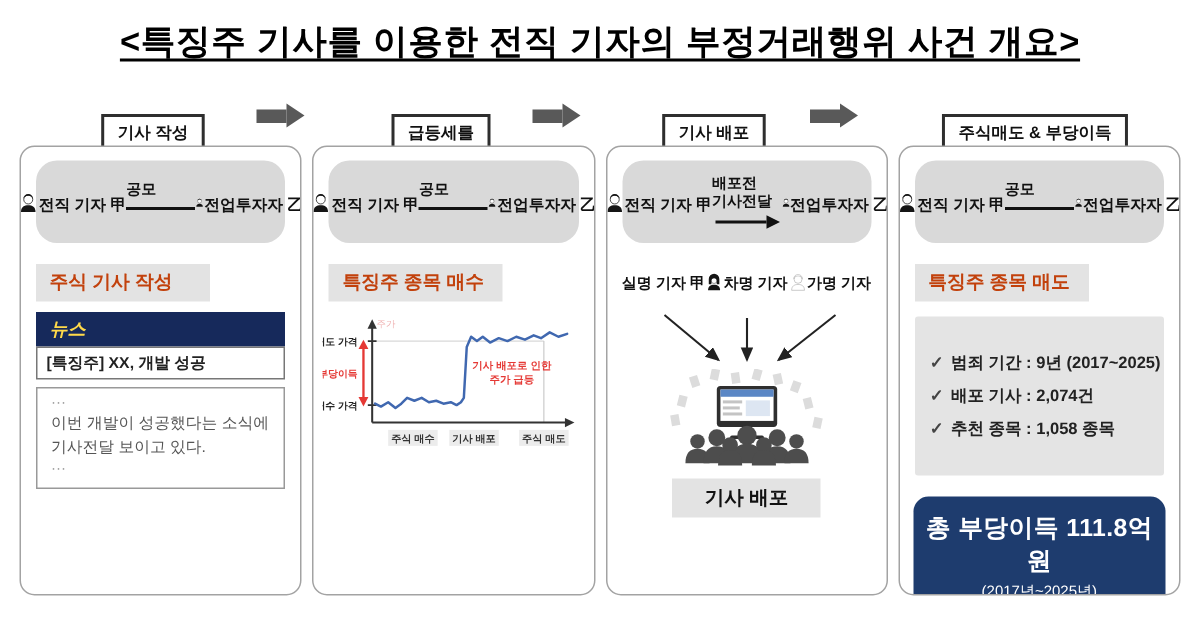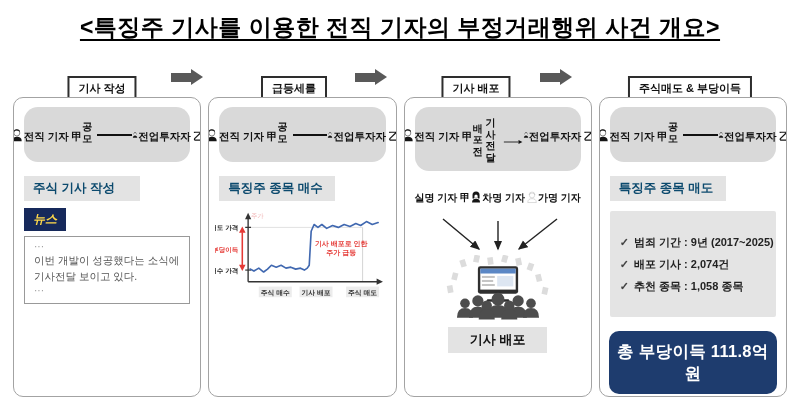--- a/index.html
+++ b/index.html
@@ -23,28 +23,28 @@
             display:grid; grid-template-columns:repeat(4,1fr); gap:7px; }
   .panel { background:#fff; border:1.6px solid #a3a3a3; border-radius:10px;
            padding:6px 8px; overflow:hidden; }
 
   .group-box { background:#d9d9d9; border-radius:14px; margin:3px 2px 0; padding:9px 4px 8px; }
   .group-row { display:flex; justify-content:center; align-items:flex-start; }
   .g-col { display:flex; flex-direction:row; align-items:center; width:72px; }
   .person { width:38px; height:38px; }
   .person-sm { width:36px; height:36px; }
   .g-label { font-size:10.5px; font-weight:bold; color:#111; margin-top:3px; white-space:nowrap; }
-  .rel { display:flex; flex-direction:row; align-items:center; width:50px; margin-top:5px; }
+  .rel { display:flex; flex-direction:column; width:50px; margin-top:5px; }
   .rel-label { font-size:10px; font-weight:bold; color:#111; line-height:1.15; }
   .rel-line { width:46px; border-top:2px solid #111; margin-top:5px; }
 
-  .section-header { background:#e3e3e3; font-weight:bold; font-size:12.5px; color:#0c4a6e;
+  .section-header { background:#e3e3e3; font-weight:bold; font-size:12.5px; color:#c2410c;
                     padding:4px 9px; margin:14px 2px 7px; width:fit-content; min-width:68%; }
 
-  .news-bar { display:flex; margin:2px 2px 0; align-items:stretch; }
+  .news-bar { display:flex; margin:2px 2px 0; align-items:stretch;flex-direction:column; }
   .news-badge { background:#16295b; color:#ffd94a; font-weight:bold; font-style:italic;
                 font-size:12px; padding:3px 9px; display:flex; align-items:center; }
   .news-headline { border:1px solid #777; flex:1; font-size:10.5px; font-weight:bold;
                    color:#222; padding:3px 6px; display:flex; align-items:center; white-space:nowrap; }
   .news-body { border:1px solid #999; margin:5px 2px 0; padding:4px 9px 6px;
                font-size:10.5px; color:#555; line-height:1.5; }
   .ellipsis { color:#999; font-size:10px; line-height:1.2; }
 
   .journalist-row { display:flex; justify-content:space-between; margin:8px 2px 0; }
   .j-col { display:flex; flex-direction:row; align-items:center; width:33%; }
@@ -116,20 +116,21 @@
             </svg>
             <div class="g-label">전업투자자 乙</div>
           </div>
         </div>
       </div>
 
       <div class="section-header">주식 기사 작성</div>
 
       <div class="news-bar">
         <span class="news-badge">뉴스</span>
+        <span class="news-headline">[특징주] XX, 개발 성공</span>
       </div>
       <div class="news-body">
         <div class="ellipsis">···</div>
         <div>이번 개발이 성공했다는 소식에</div>
         <div>기사전달 보이고 있다.</div>
         <div class="ellipsis">···</div>
       </div>
     </div>
 
     <div class="panel">
@@ -340,17 +341,18 @@
       <div class="section-header">특징주 종목 매도</div>
 
       <div class="stats-box">
         <div class="stat-row"><span class="check">✓</span><span>범죄 기간 : 9년 (2017~2025)</span></div>
         <div class="stat-row"><span class="check">✓</span><span>배포 기사 : 2,074건</span></div>
         <div class="stat-row"><span class="check">✓</span><span>추천 종목 : 1,058 종목</span></div>
       </div>
 
       <div class="total-box">
         <div class="total-line1">총 부당이득 111.8억원</div>
+        <div class="total-line2">(2017년~2025년)</div>
       </div>
     </div>
 
   </div>
 </div>
 
 </body></html>

